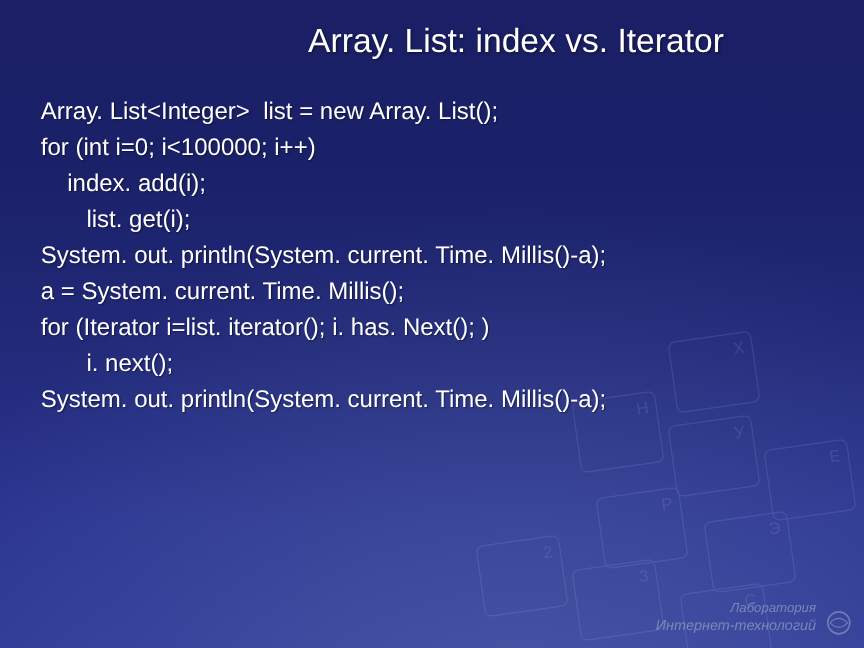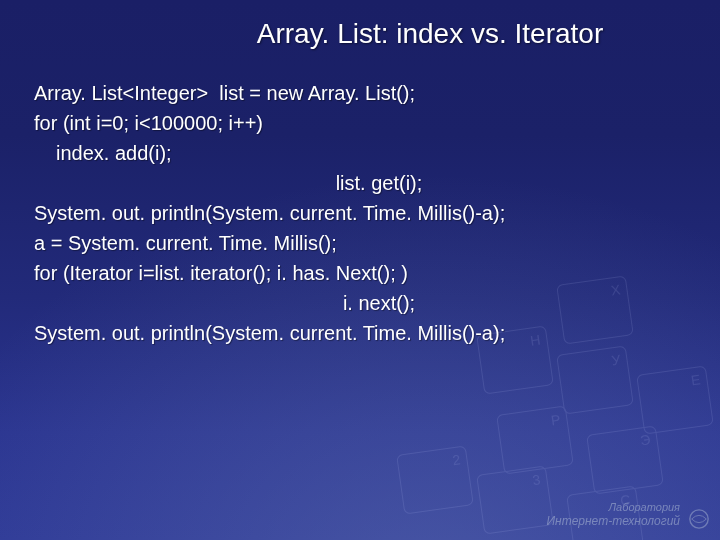--- a/index.html
+++ b/index.html
@@ -38,21 +38,21 @@
     right: 34px;
     font-size: 20px;
     line-height: 1.5;
     color: #ffffff;
     text-shadow: 1px 1px 1px rgba(0,0,0,0.4);
   }
   .body .line {
     white-space: pre;
   }
   .indent1 { padding-left: 22px; }
-  .indent2 { padding-left: 38px; text-align: center; }
+  .indent2 { padding-left: 38px; }
 
   
   .keys {
     position: absolute;
     right: 0;
     bottom: 0;
     width: 420px;
     height: 300px;
     opacity: 0.12;
     pointer-events: none;

